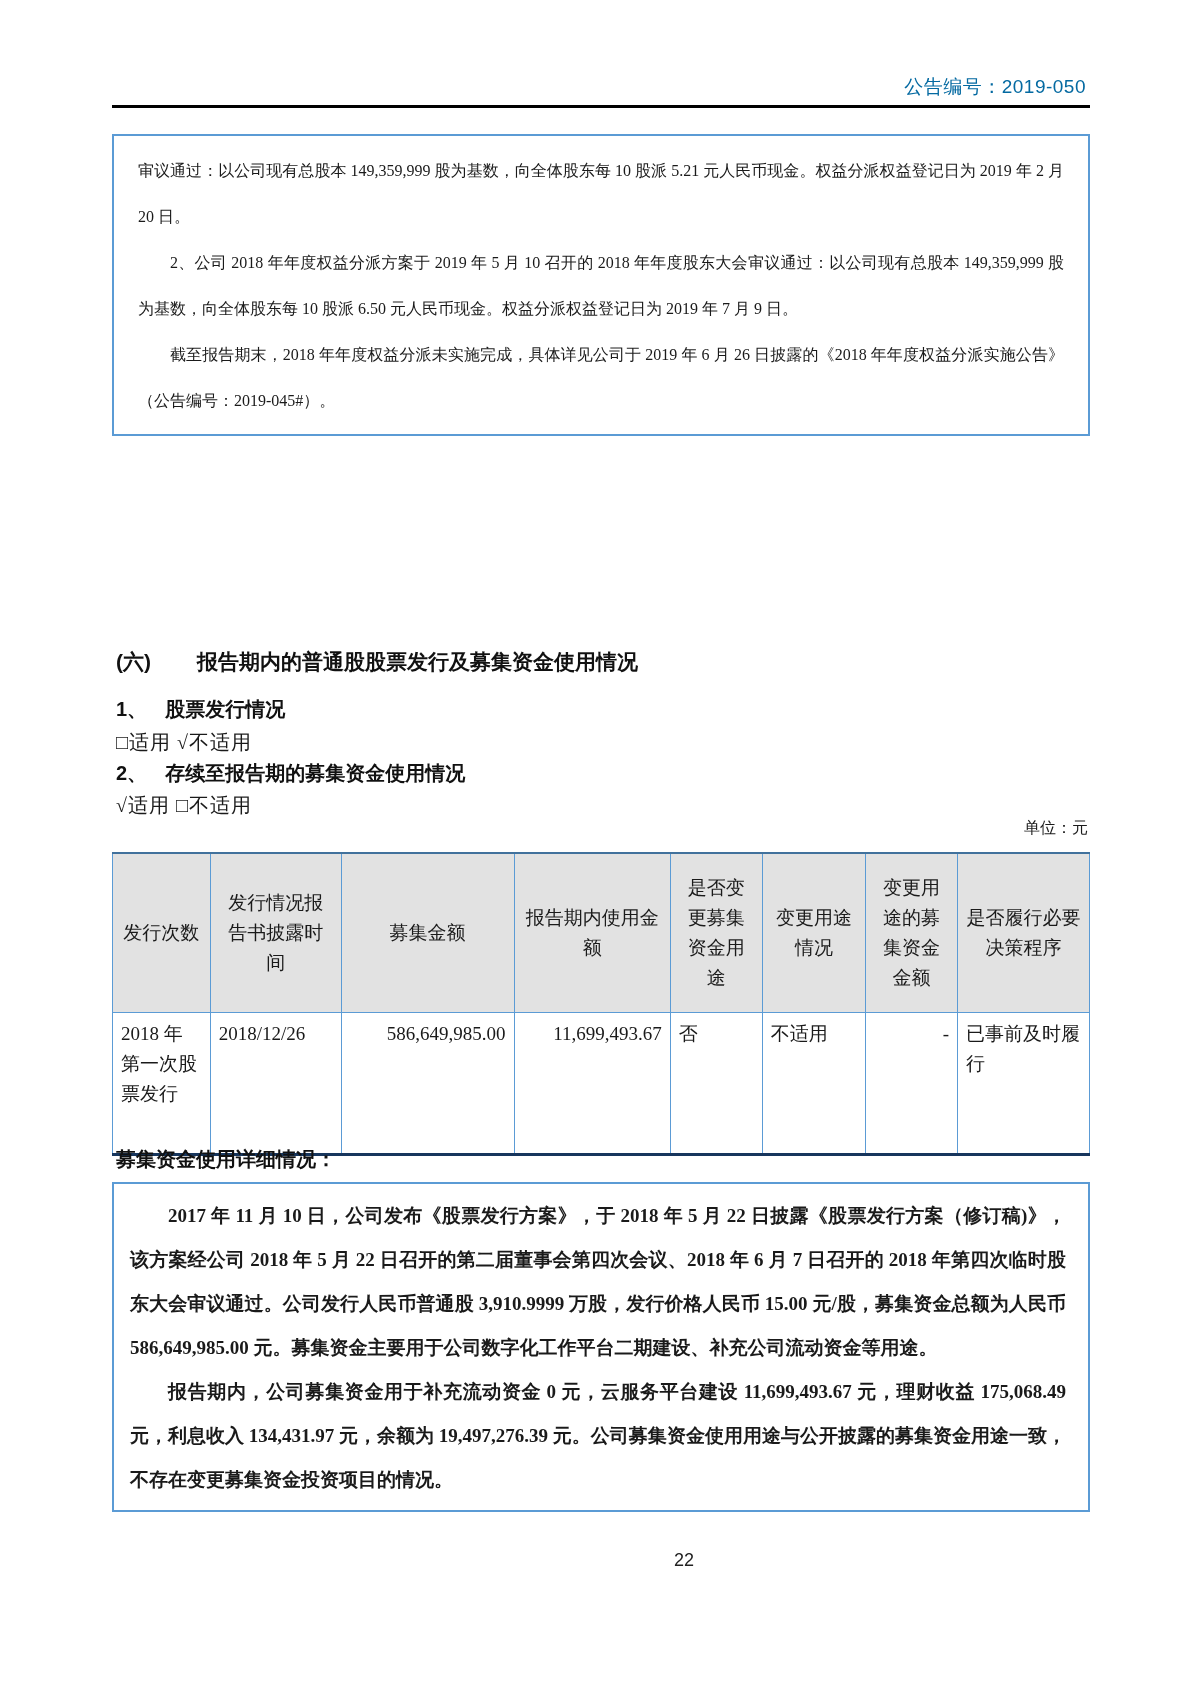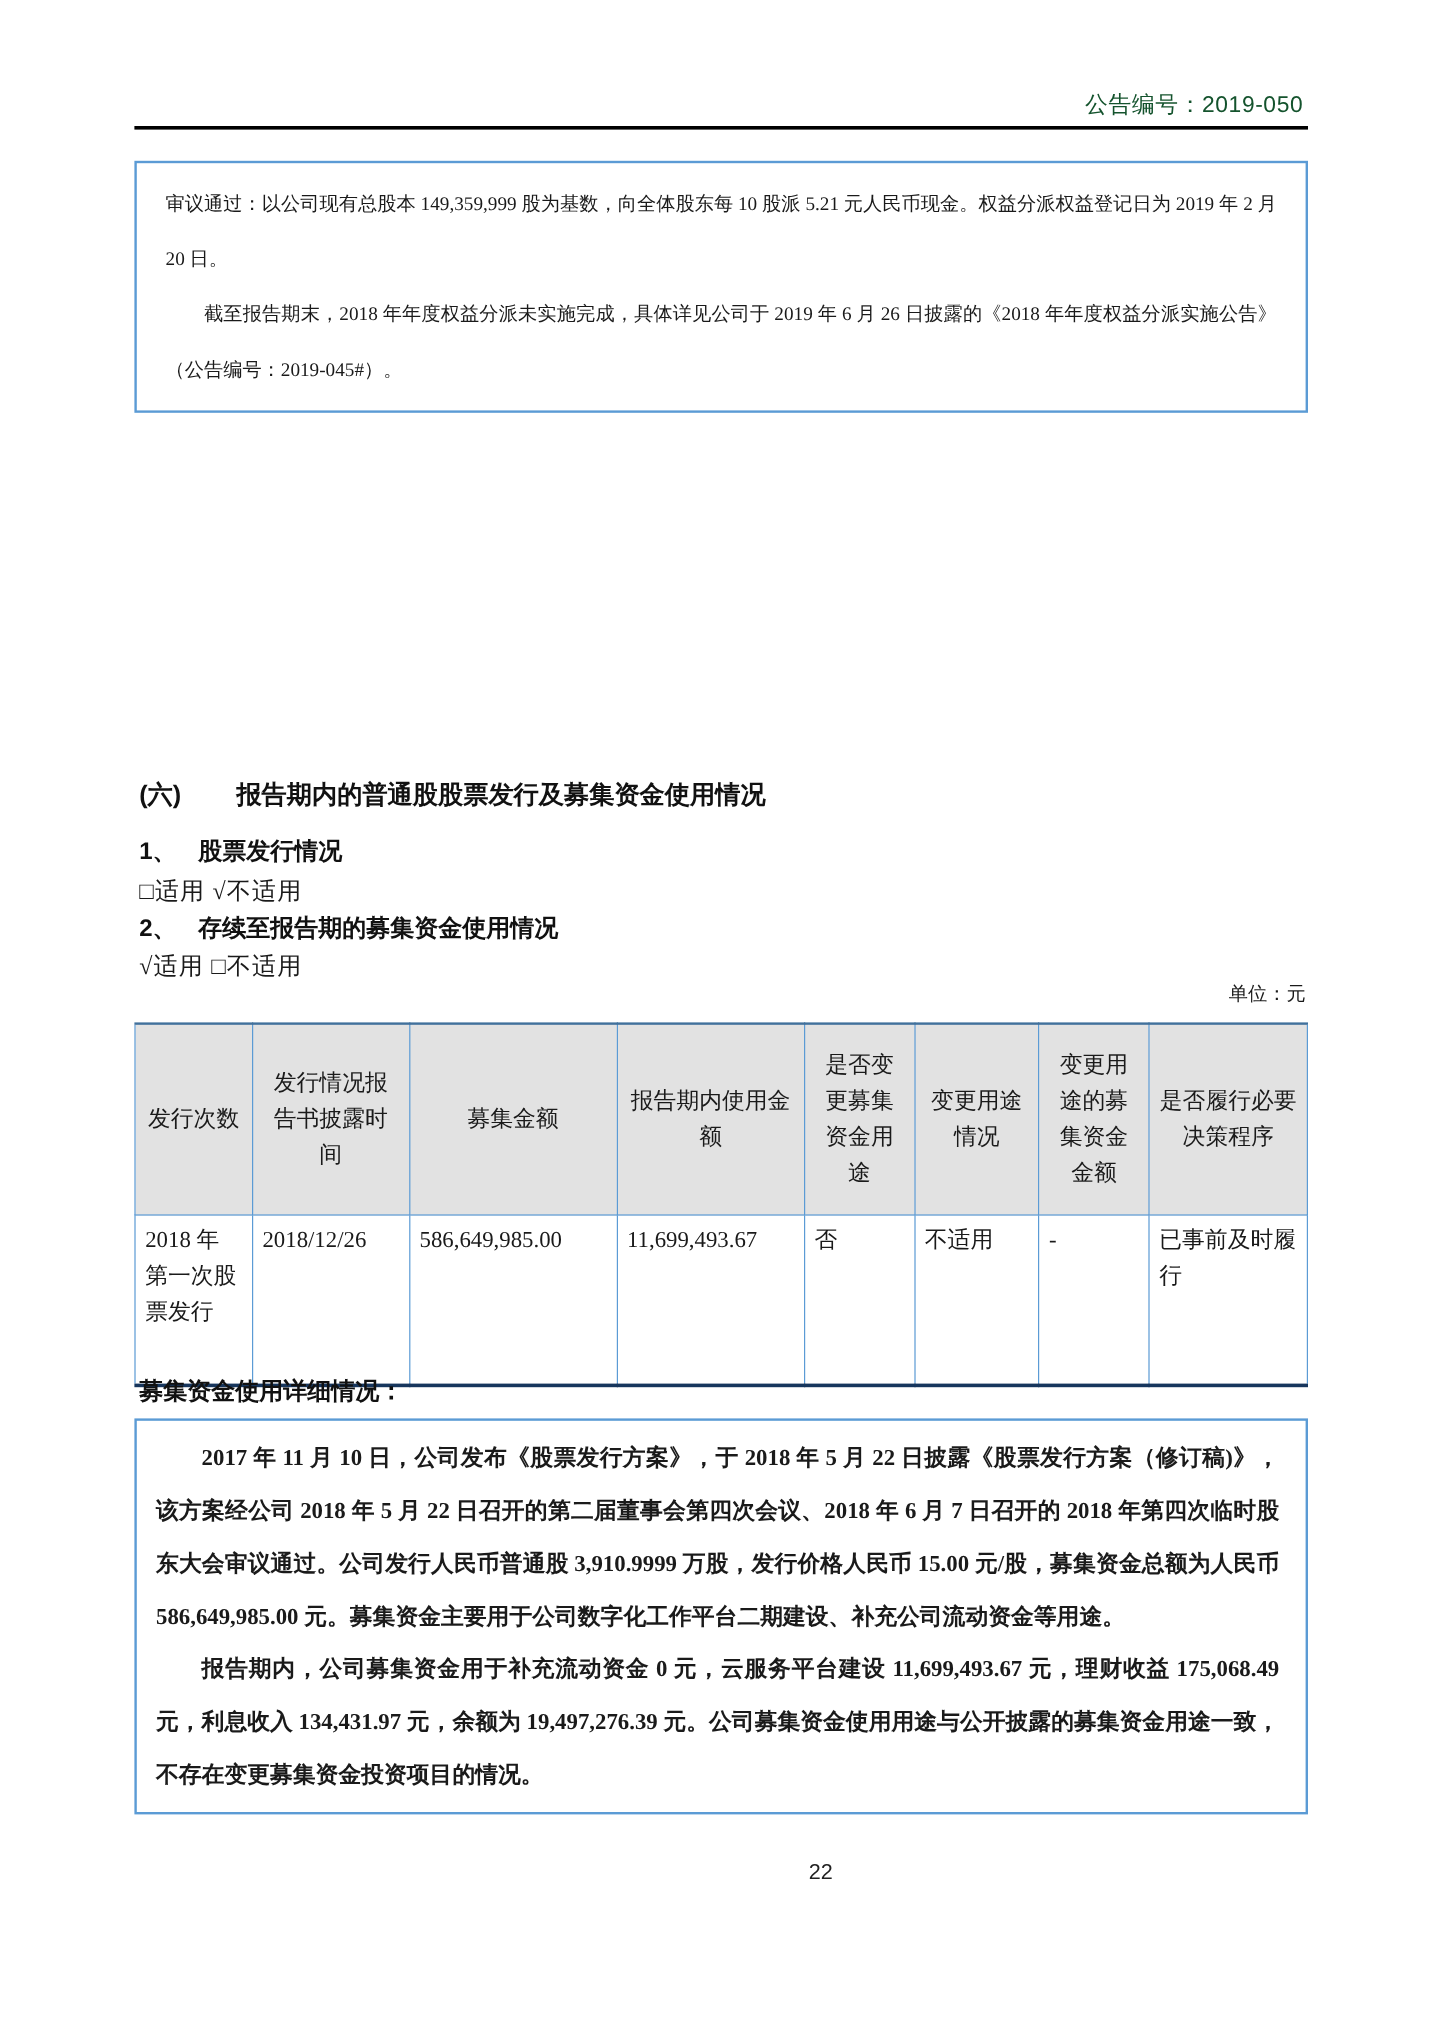--- a/index.html
+++ b/index.html
@@ -7,21 +7,21 @@
     position:relative;
     width:1200px;height:1697px;
     background:#ffffff;
     font-family:"Liberation Serif","DejaVu Serif",serif;
     color:#1a1a1a;
     overflow:hidden;
   }
   .doc-number{
     position:absolute;top:74px;right:114px;
     font-family:"Liberation Sans","DejaVu Sans",sans-serif;
-    font-size:19px;color:#14532d;letter-spacing:0.5px;
+    font-size:19px;color:#0369a1;letter-spacing:0.5px;
   }
   .top-rule{
     position:absolute;left:112px;top:105px;width:978px;height:3px;background:#000;
   }
   .text-box{
     position:absolute;left:112px;width:978px;box-sizing:border-box;
     border:2px solid #5b9bd5;background:#fff;
     text-align:justify;
   }
   .box1{top:134px;padding:12px 24px 10px 24px;font-size:16px;line-height:46px;}
@@ -67,21 +67,21 @@
     word-break:break-all;
   }
   table.fund th{
     background:#e2e2e2;
     text-align:center;vertical-align:middle;
     height:146px;
   }
   table.fund td{
     background:#fff;text-align:left;vertical-align:top;height:128px;
   }
-  table.fund td.num{text-align:left;}
+  table.fund td.num{text-align:right;}
   .detail-heading{
     position:absolute;left:116px;top:1146px;
     font-family:"Liberation Sans","DejaVu Sans",sans-serif;
     font-weight:bold;font-size:20px;color:#111;
   }
   .box2{top:1182px;padding:10px 22px 8px 16px;font-size:19px;line-height:44px;font-weight:bold;}
   .page-number{
     position:absolute;top:1550px;left:674px;
     font-family:"Liberation Sans","DejaVu Sans",sans-serif;
     font-size:18px;color:#222;
@@ -90,20 +90,21 @@
 </head>
 <body>
 
 <div class="page">
 
   <div class="doc-number">公告编号：2019-050</div>
   <div class="top-rule"></div>
 
   <div class="text-box box1">
     <p class="no-indent">审议通过：以公司现有总股本 149,359,999 股为基数，向全体股东每 10 股派 5.21 元人民币现金。权益分派权益登记日为 2019 年 2 月 20 日。</p>
+    <p>2、公司 2018 年年度权益分派方案于 2019 年 5 月 10 召开的 2018 年年度股东大会审议通过：以公司现有总股本 149,359,999 股为基数，向全体股东每 10 股派 6.50 元人民币现金。权益分派权益登记日为 2019 年 7 月 9 日。</p>
     <p>截至报告期末，2018 年年度权益分派未实施完成，具体详见公司于 2019 年 6 月 26 日披露的《2018 年年度权益分派实施公告》（公告编号：2019-045#）。</p>
   </div>
 
   <div class="sec-heading sec6">
     <span class="sec-index">(六)</span>
     <span>报告期内的普通股股票发行及募集资金使用情况</span>
   </div>
 
   <div class="sub-item item1">
     <span class="num">1、</span>

